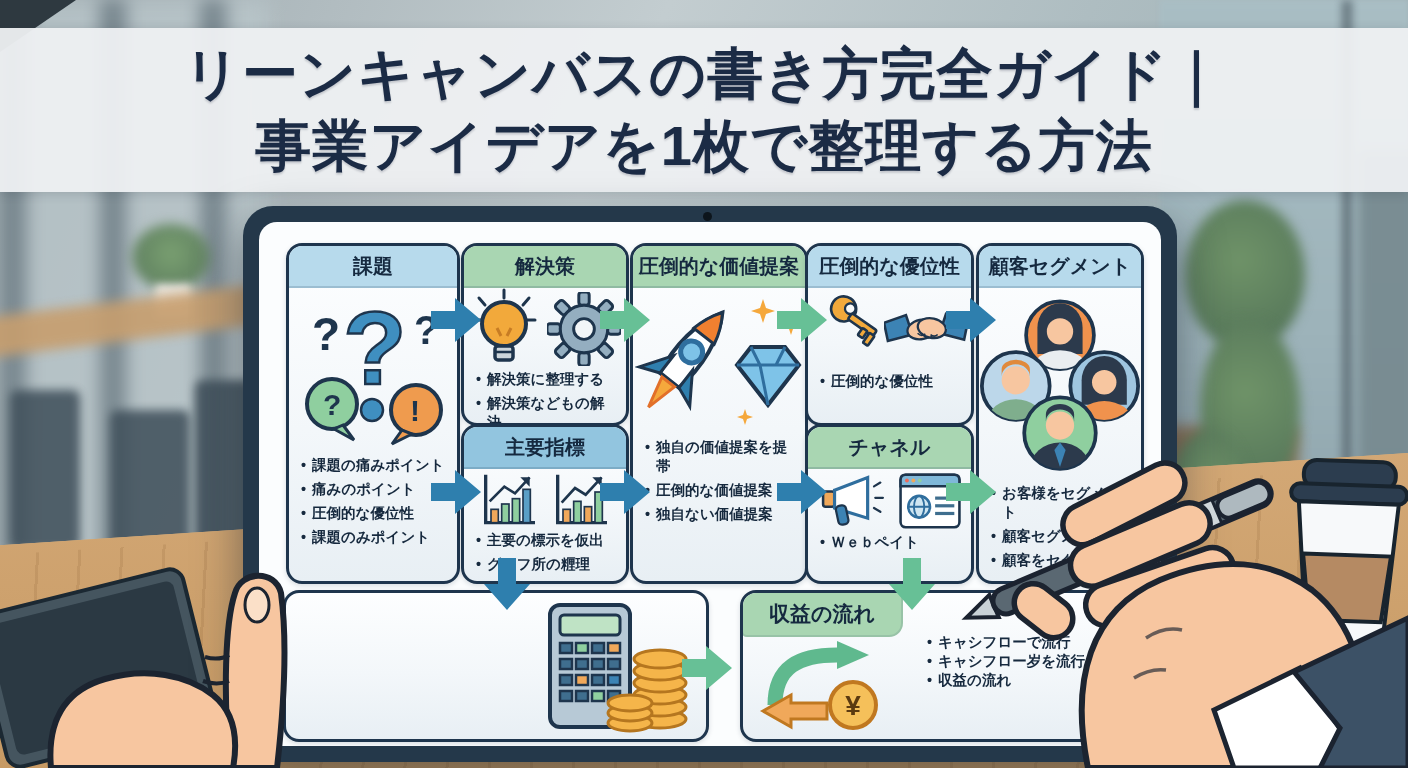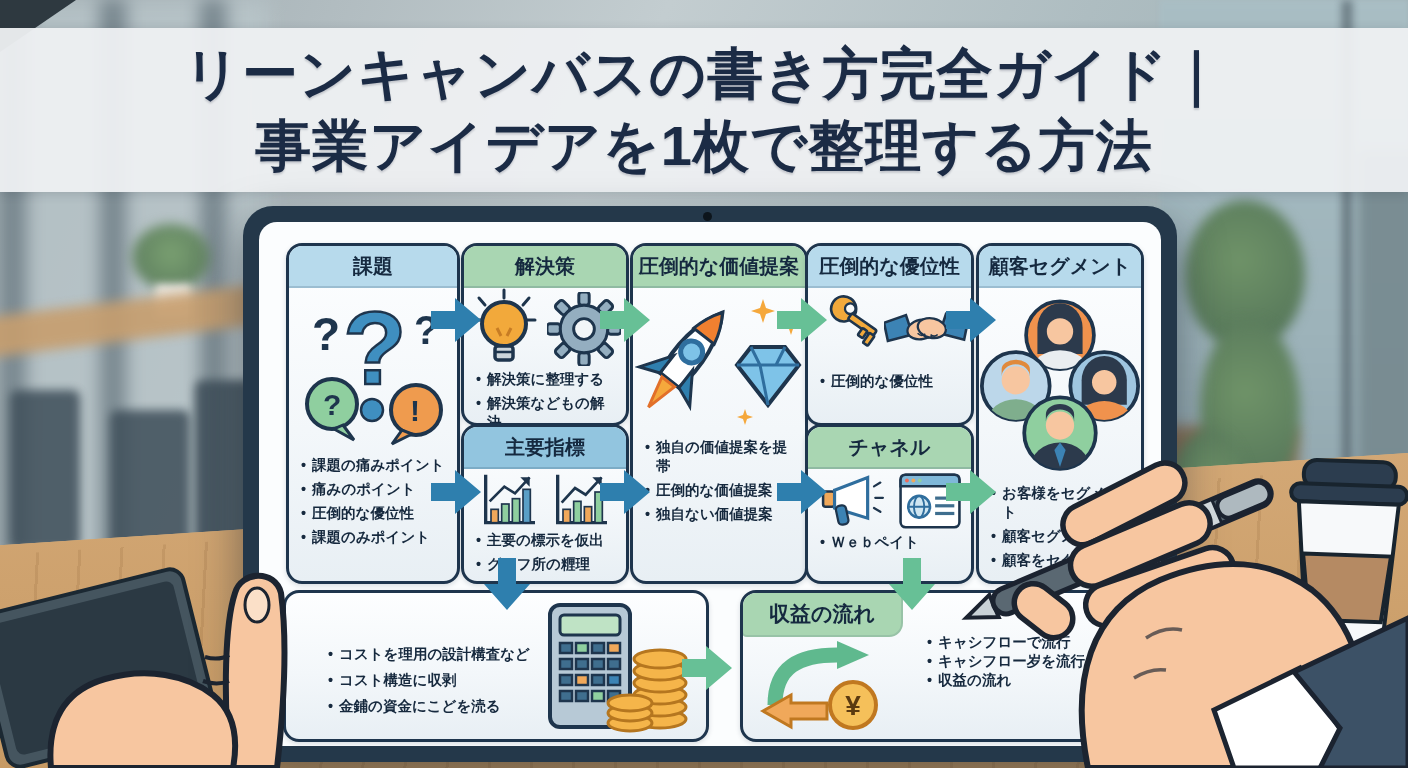--- a/index.html
+++ b/index.html
@@ -382,31 +382,20 @@
       <li class="blt">
           <span>顧客セグメント</span>
         </li>
       <li class="blt">
           <span>顧客をセグメント</span>
         </li>
     </ul>
   </div>
 
   <div class="abs cell z-cell" style="left:283px;top:590px;width:420px;height:146px;">
-    <ul class="list" style="position:absolute;left:30px;top:52px;gap:7px;">
-      <li class="blt">
-          <span>コストを理用の設計構査など</span>
-        </li>
-      <li class="blt">
-          <span>コスト構造に収剥</span>
-        </li>
-      <li class="blt">
-          <span>金鋪の資金にこどを涜る</span>
-        </li>
-    </ul>
     <svg style="position:absolute;right:14px;top:8px;" width="148" height="132" viewBox="0 0 148 132">
       <rect x="6" y="4" width="80" height="122" rx="10" fill="#b7c9d6" stroke="#1e354d" stroke-width="4"></rect>
       <rect x="16" y="14" width="60" height="20" rx="4" fill="#bfe3c5" stroke="#1e354d" stroke-width="3"></rect>
       <g stroke="#1e354d" stroke-width="2.5">
         <rect x="16" y="42" width="12" height="10" fill="#3f6e8e"></rect>
           <rect x="32" y="42" width="12" height="10" fill="#8fcf9f"></rect>
         <rect x="48" y="42" width="12" height="10" fill="#3f6e8e"></rect>
           <rect x="64" y="42" width="12" height="10" fill="#f0a85a"></rect>
         <rect x="16" y="58" width="12" height="10" fill="#3f6e8e"></rect>
           <rect x="32" y="58" width="12" height="10" fill="#3f6e8e"></rect>

